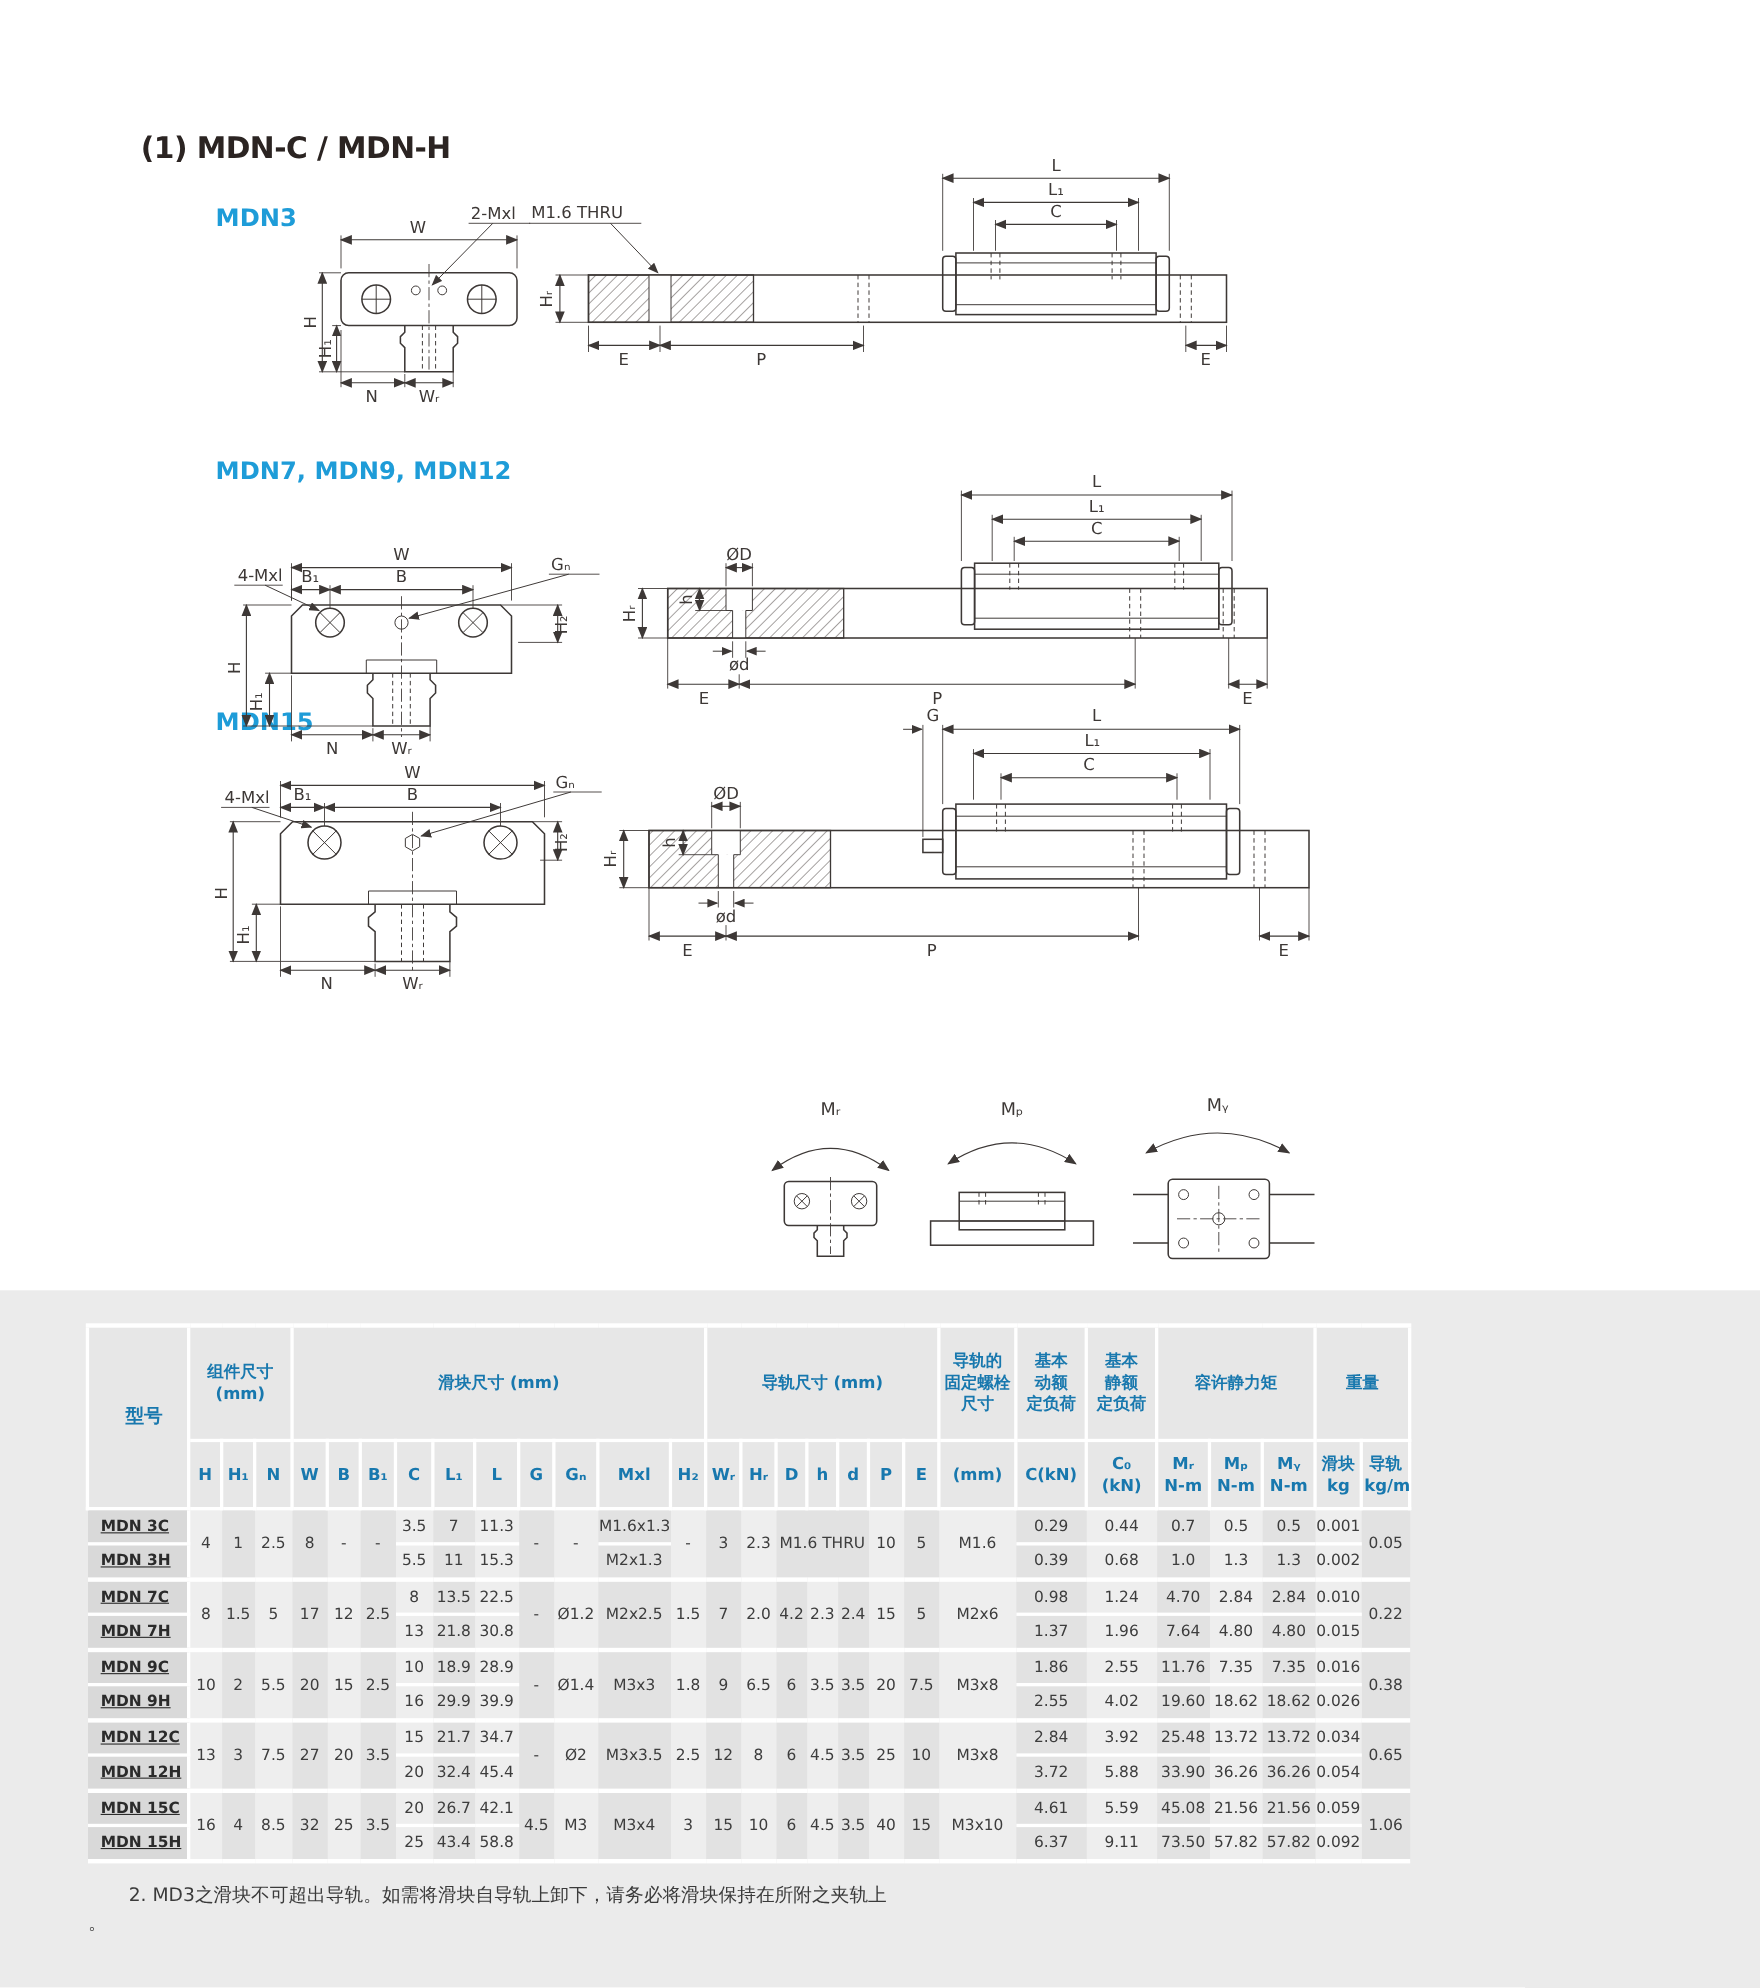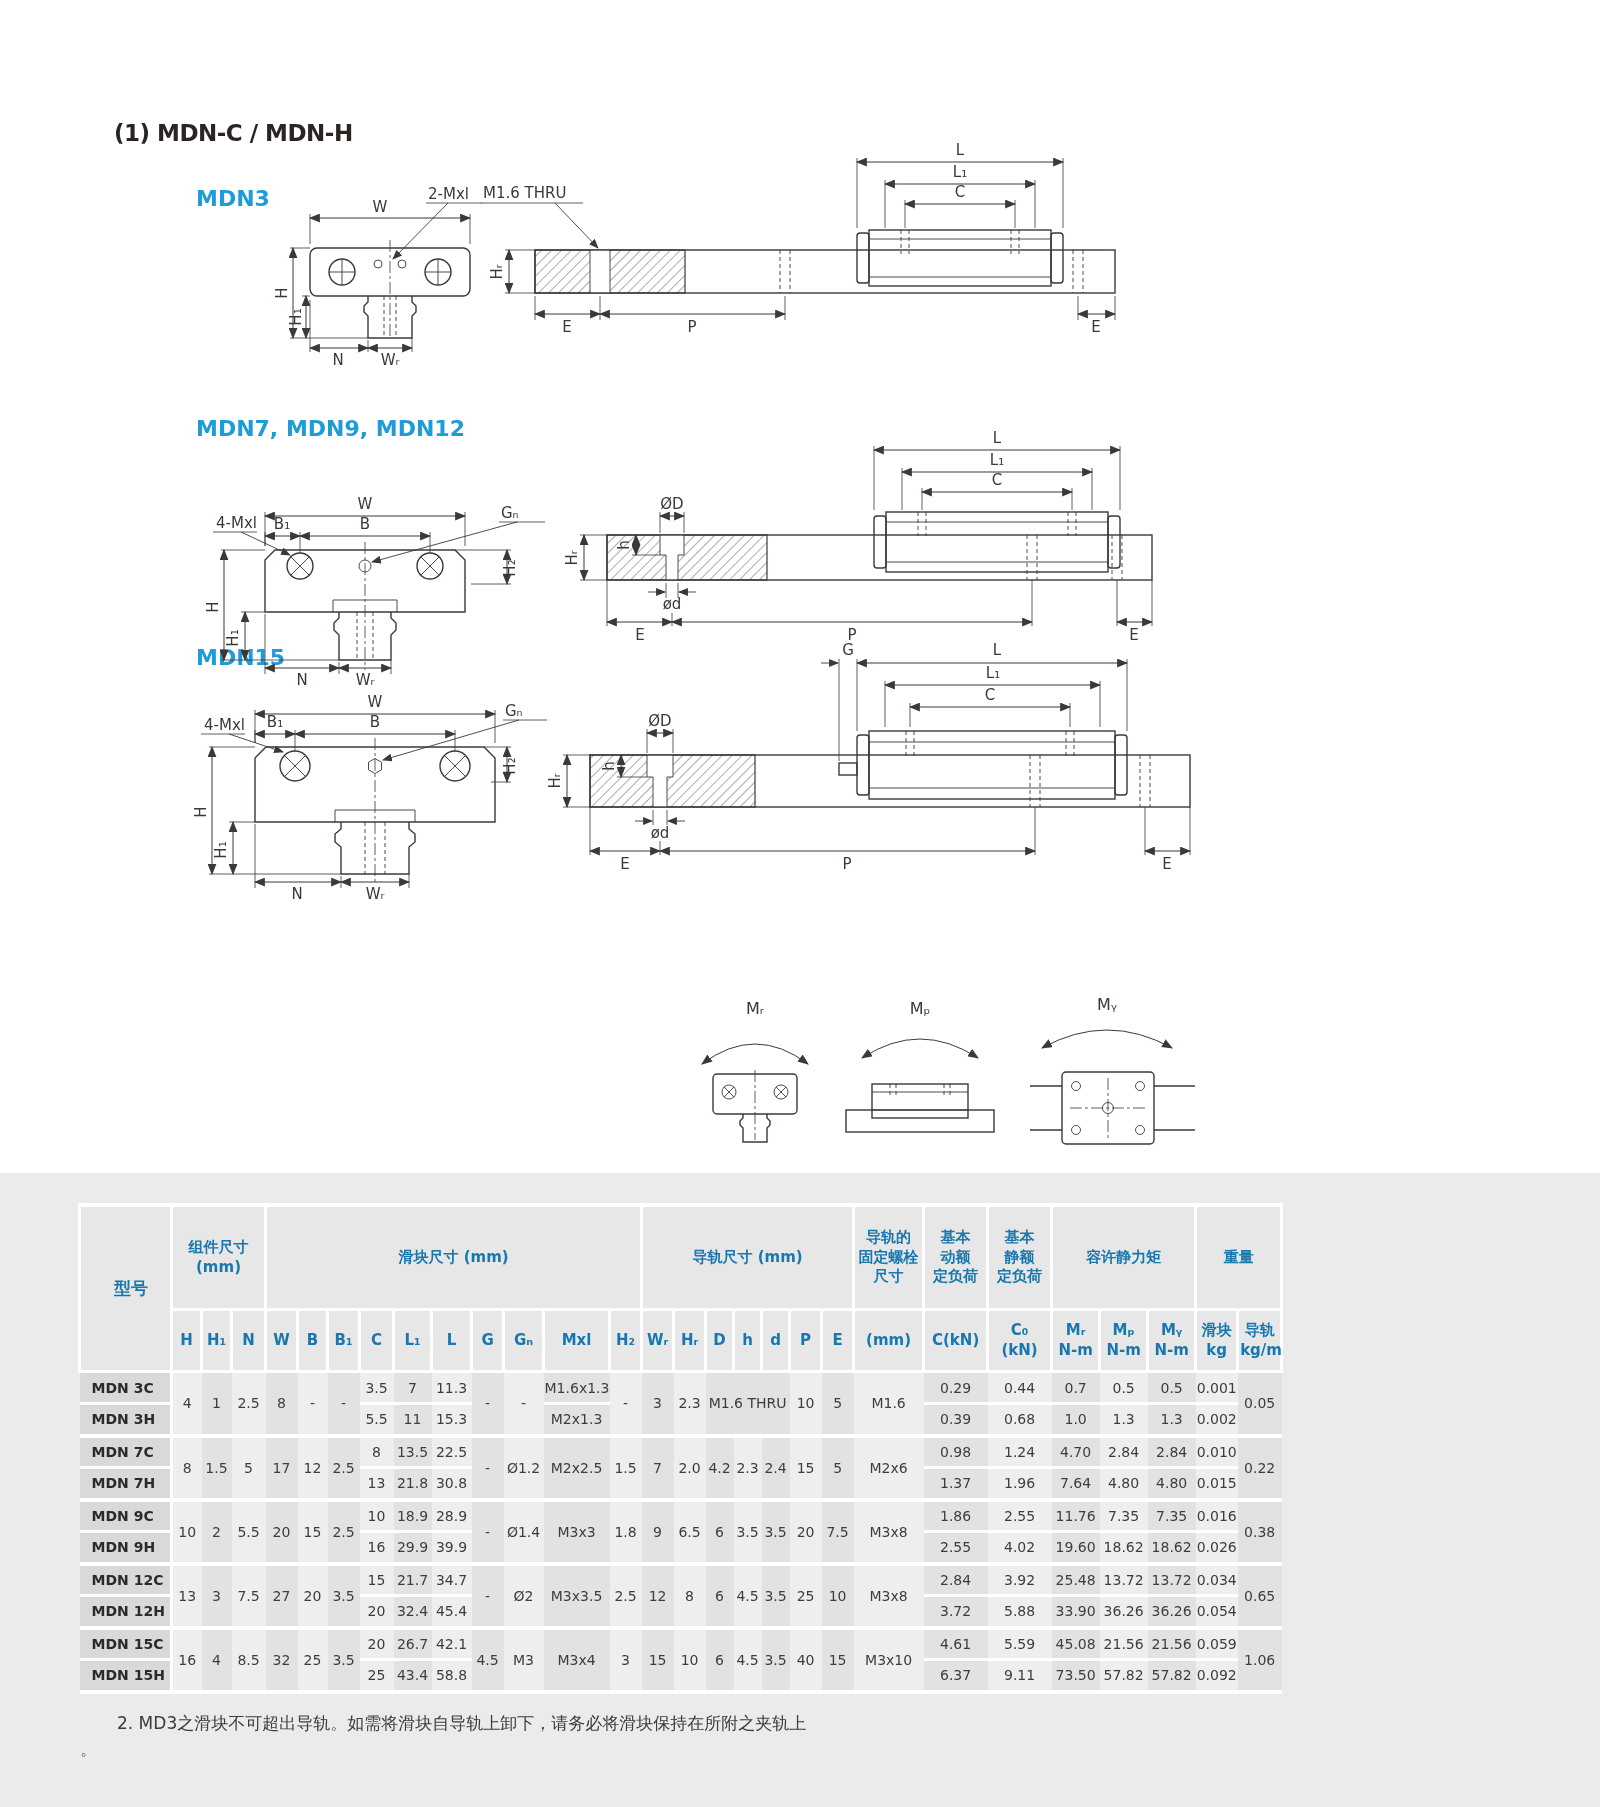--- a/index.html
+++ b/index.html
@@ -1,19 +1,19 @@
 <!DOCTYPE html>
 <html><head>
 <meta charset="utf-8">
 <style>
   html,body{margin:0;padding:0;background:#fff;}
   .page{position:relative;width:1600px;height:1807px;background:#ffffff;overflow:hidden;
         font-family:"DejaVu Sans","Liberation Sans",sans-serif;}
   .title{position:absolute;left:136px;top:46px;font-size:25px;font-weight:bold;color:#111;}
-  .heading{position:absolute;left:114px;top:120px;font-size:23px;font-weight:bold;color:#2b2422;letter-spacing:-0.5px;}
+  .heading{position:absolute;left:128px;top:120px;font-size:27px;font-weight:bold;color:#2b2422;letter-spacing:-0.5px;}
   .sec-label{position:absolute;font-weight:bold;font-size:22px;color:#1e9cd8;}
   
   svg.draw{position:absolute;left:120px;top:130px;}
   .draw .ln{stroke:#3d3836;stroke-width:1.4;fill:none;}
   .draw .tn{stroke:#3d3836;stroke-width:0.9;fill:none;}
   .draw .ext{stroke:#3d3836;stroke-width:0.8;fill:none;}
   .draw .dim{stroke:#3d3836;stroke-width:1;fill:none;marker-start:url(#arS);marker-end:url(#arE);}
   .draw .ldr{stroke:#3d3836;stroke-width:0.9;fill:none;marker-end:url(#arE);}
   .draw .dash{stroke-dasharray:4 3;}
   .draw .cl{stroke:#3d3836;stroke-width:0.8;fill:none;stroke-dasharray:12 3 3 3;}
@@ -28,21 +28,21 @@
   #dim-table th{background:#e7e7e7;border:3px solid #fff;color:#1878ae;font-weight:bold;font-size:15px;
        white-space:pre-line;text-align:center;vertical-align:middle;line-height:1.3;padding:2px 1px;}
   #dim-table thead tr:first-child th{border-top:4px solid #fff;height:97px;}
   #dim-table thead tr:nth-child(2) th{height:55px;}
   #dim-table th.model-group{text-align:center;padding-left:12px;font-size:17px;}
   #dim-table tbody tr{height:32px;}
   #dim-table td{font-size:14px;color:#3d3d3d;text-align:center;vertical-align:middle;padding:0 1px;}
   #dim-table td.ca{background:#eeeeee;}
   #dim-table td.cb{background:#e2e2e2;}
   #dim-table td.cm{background:#d9d9d9;text-align:left;padding-left:12px;font-weight:bold;color:#2b2b2b;
-       border-right:3px solid #fff;}
+       border-right:3px solid #fff;text-decoration:underline;}
   #dim-table td.vb{border-bottom:3px solid #fff;}
   #dim-table td.gb{border-bottom:4px solid #fff;}
   .notes{position:absolute;left:80px;top:537px;font-size:17px;color: #3b3b3b;line-height:1.55;}
   .notes .indent{padding-left:37px;}
 </style>
 </head>
 <body>
 
 <div class="page">
 

